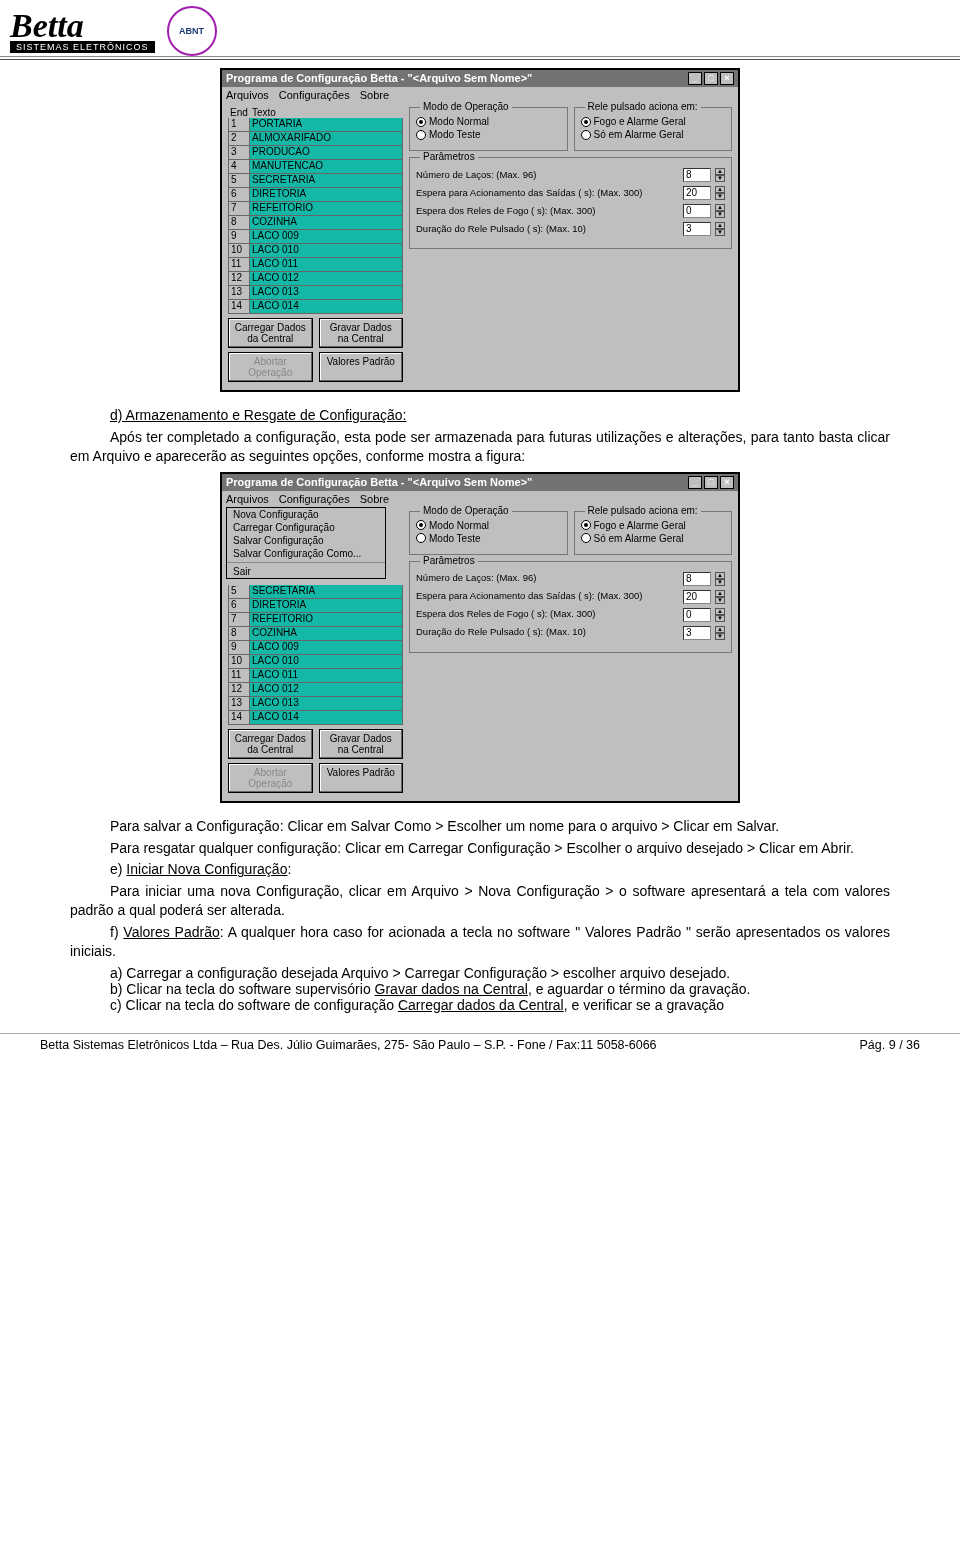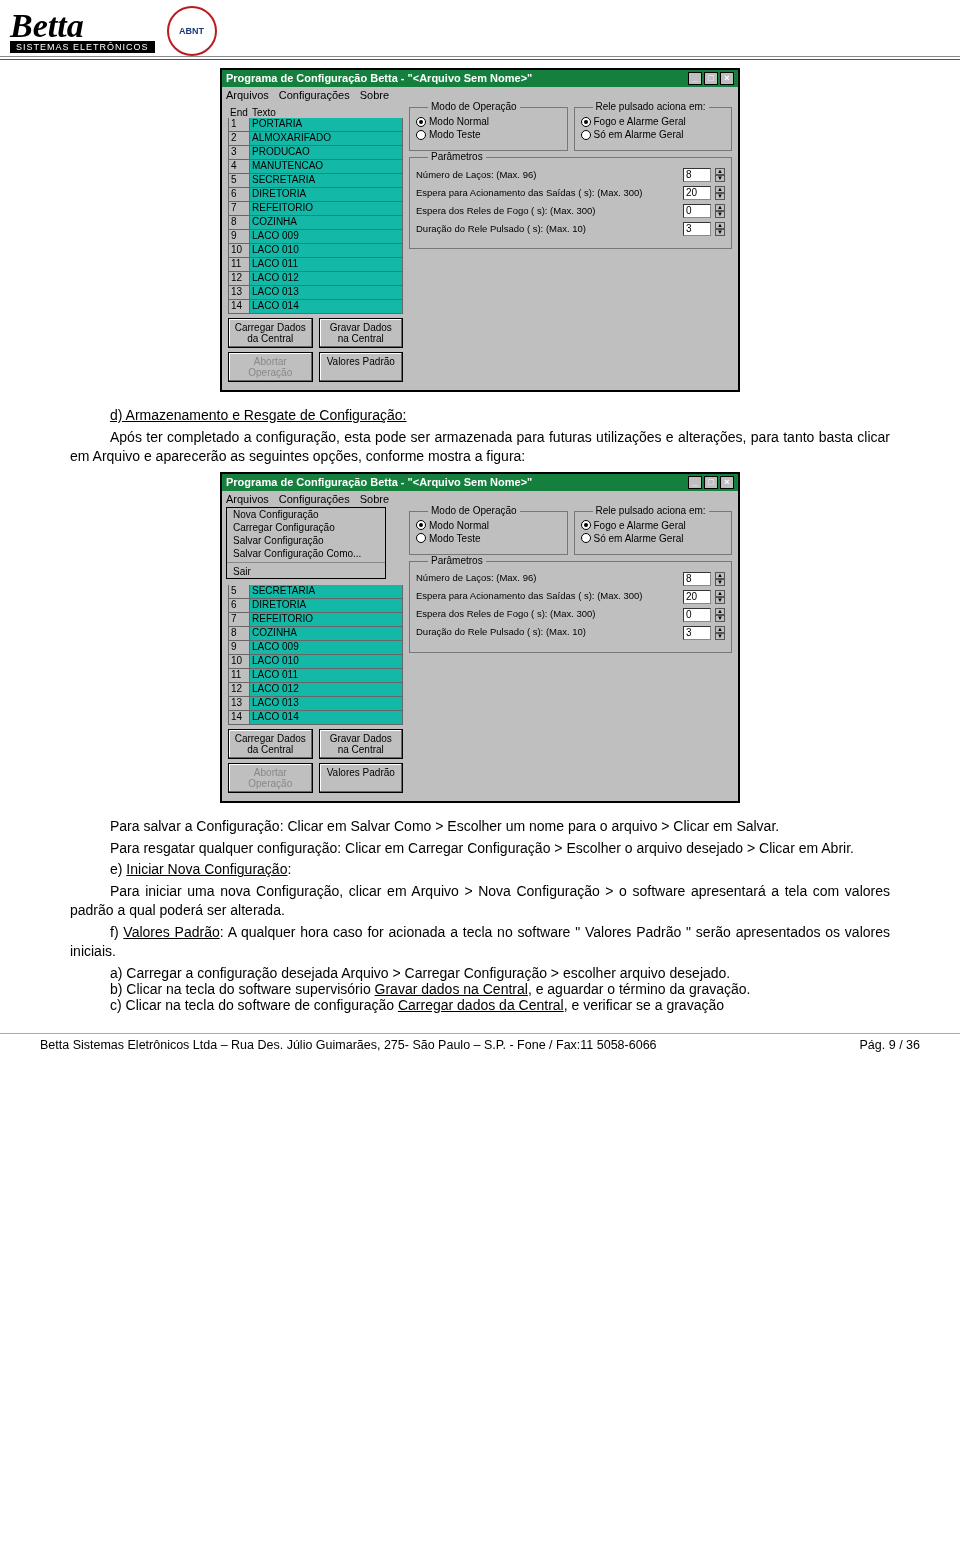--- a/index.html
+++ b/index.html
@@ -6,43 +6,43 @@
   body { width: 960px; font-family: Arial, Helvetica, sans-serif; font-size: 14px; color: #000; background: #fff; }
 
   
   .page-head { display: flex; align-items: center; padding: 6px 20px 0 10px; border-bottom: 1px solid #888; }
   .logo-area { display: flex; flex-direction: column; align-items: flex-start; }
   .logo-betta { font-style: italic; font-weight: bold; font-size: 34px; line-height: 1; font-family: Georgia, serif; }
   .logo-sub { font-size: 9px; letter-spacing: 1px; background: #000; color: #fff; padding: 1px 6px; margin-top: -2px; }
   .iso-line { margin-left: auto; text-align: center; }
   .iso-title { font-weight: bold; font-style: italic; font-size: 15px; font-family: "Times New Roman", serif; }
   .iso-contact { font-weight: bold; font-size: 11px; }
-  .abnt-seal { width: 50px; height: 50px; border: 2px solid #b91c1c; border-radius: 50%; margin-left: 12px; display: flex; align-items: center; justify-content: center; font-size: 9px; color: #1a3b7a; font-weight: bold; }
+  .abnt-seal { width: 50px; height: 50px; border: 2px solid #a21caf; border-radius: 50%; margin-left: 12px; display: flex; align-items: center; justify-content: center; font-size: 9px; color: #1a3b7a; font-weight: bold; }
   .hr2 { border-top: 1px solid #555; height: 1px; margin: 2px 0 8px; }
 
   
   .win98 { width: 520px; margin: 6px auto 14px; border: 2px solid #000; background: #bfbfbf; }
-  .win98 .titlebar { background: #15803d; color: #fff; font-size: 11px; font-weight: bold; padding: 2px 4px; display: flex; justify-content: space-between; }
+  .win98 .titlebar { background: #737373; color: #fff; font-size: 11px; font-weight: bold; padding: 2px 4px; display: flex; justify-content: space-between; }
   .win98 .tbtns { display: flex; gap: 2px; }
   .win98 .tbtn { width: 14px; height: 13px; background: #bfbfbf; border: 1px solid #000; font-size: 9px; text-align: center; line-height: 11px; }
   .win98 .menubar { font-size: 11px; padding: 2px 4px; display: flex; gap: 10px; background: #bfbfbf; align-items: center; }
   .win98 .client { display: flex; gap: 6px; padding: 4px 6px 8px; position: relative; }
   .win98 .col-left { width: 175px; }
   .win98 .col-right { flex: 1; }
   .end-header { display: flex; font-size: 10px; }
   .end-header .c1 { width: 22px; padding: 0 2px; }
   .end-header .c2 { flex: 1; padding: 0 2px; }
   .end-row { display: flex; }
   .end-row .c1 { width: 22px; font-size: 10px; background: #bfbfbf; border: 1px solid #666; border-top: none; padding: 0 2px; }
   .end-row .c2 { flex: 1; font-size: 10px; background: #14b8a6; border: 1px solid #666; border-top: none; border-left: none; padding: 0 2px; height: 14px; }
   .fileMenu { position: absolute; left: 4px; top: 0; width: 160px; background: #bfbfbf; border: 1px solid #000; font-size: 10px; z-index: 5; }
   .fileMenu div { padding: 1px 6px; }
   .fileMenu .sep { border-top: 1px solid #888; margin: 2px 0; padding: 0; }
   .grp { border: 1px solid #777; padding: 6px 6px 8px; margin-bottom: 6px; position: relative; font-size: 10px; }
-  .grp .lg { position: absolute; top: -7px; left: 18px; background: #bfbfbf; padding: 0 3px; }
+  .grp .lg { position: absolute; top: -7px; left: 10px; background: #bfbfbf; padding: 0 3px; }
   .radio-row { display: flex; align-items: center; gap: 3px; margin: 2px 0; }
   .radio-dot { width: 10px; height: 10px; border: 1px solid #000; border-radius: 50%; display: inline-block; background: #fff; position: relative; }
   .radio-dot.sel::after { content: ""; position: absolute; inset: 2px; background: #000; border-radius: 50%; }
   .rightCols { display: flex; gap: 6px; }
   .rightCols .half { flex: 1; }
   .param-row { display: flex; align-items: center; margin: 4px 0; gap: 4px; }
   .param-row .plabel { flex: 1; font-size: 9.5px; line-height: 1.1; }
   .param-row .pinput { width: 28px; height: 14px; background: #fff; border: 1px inset #888; font-size: 10px; padding: 0 2px; }
   .param-row .spin { width: 10px; display: flex; flex-direction: column; }
   .param-row .spin div { height: 7px; background: #bfbfbf; border: 1px solid #555; font-size: 6px; text-align: center; line-height: 5px; }

